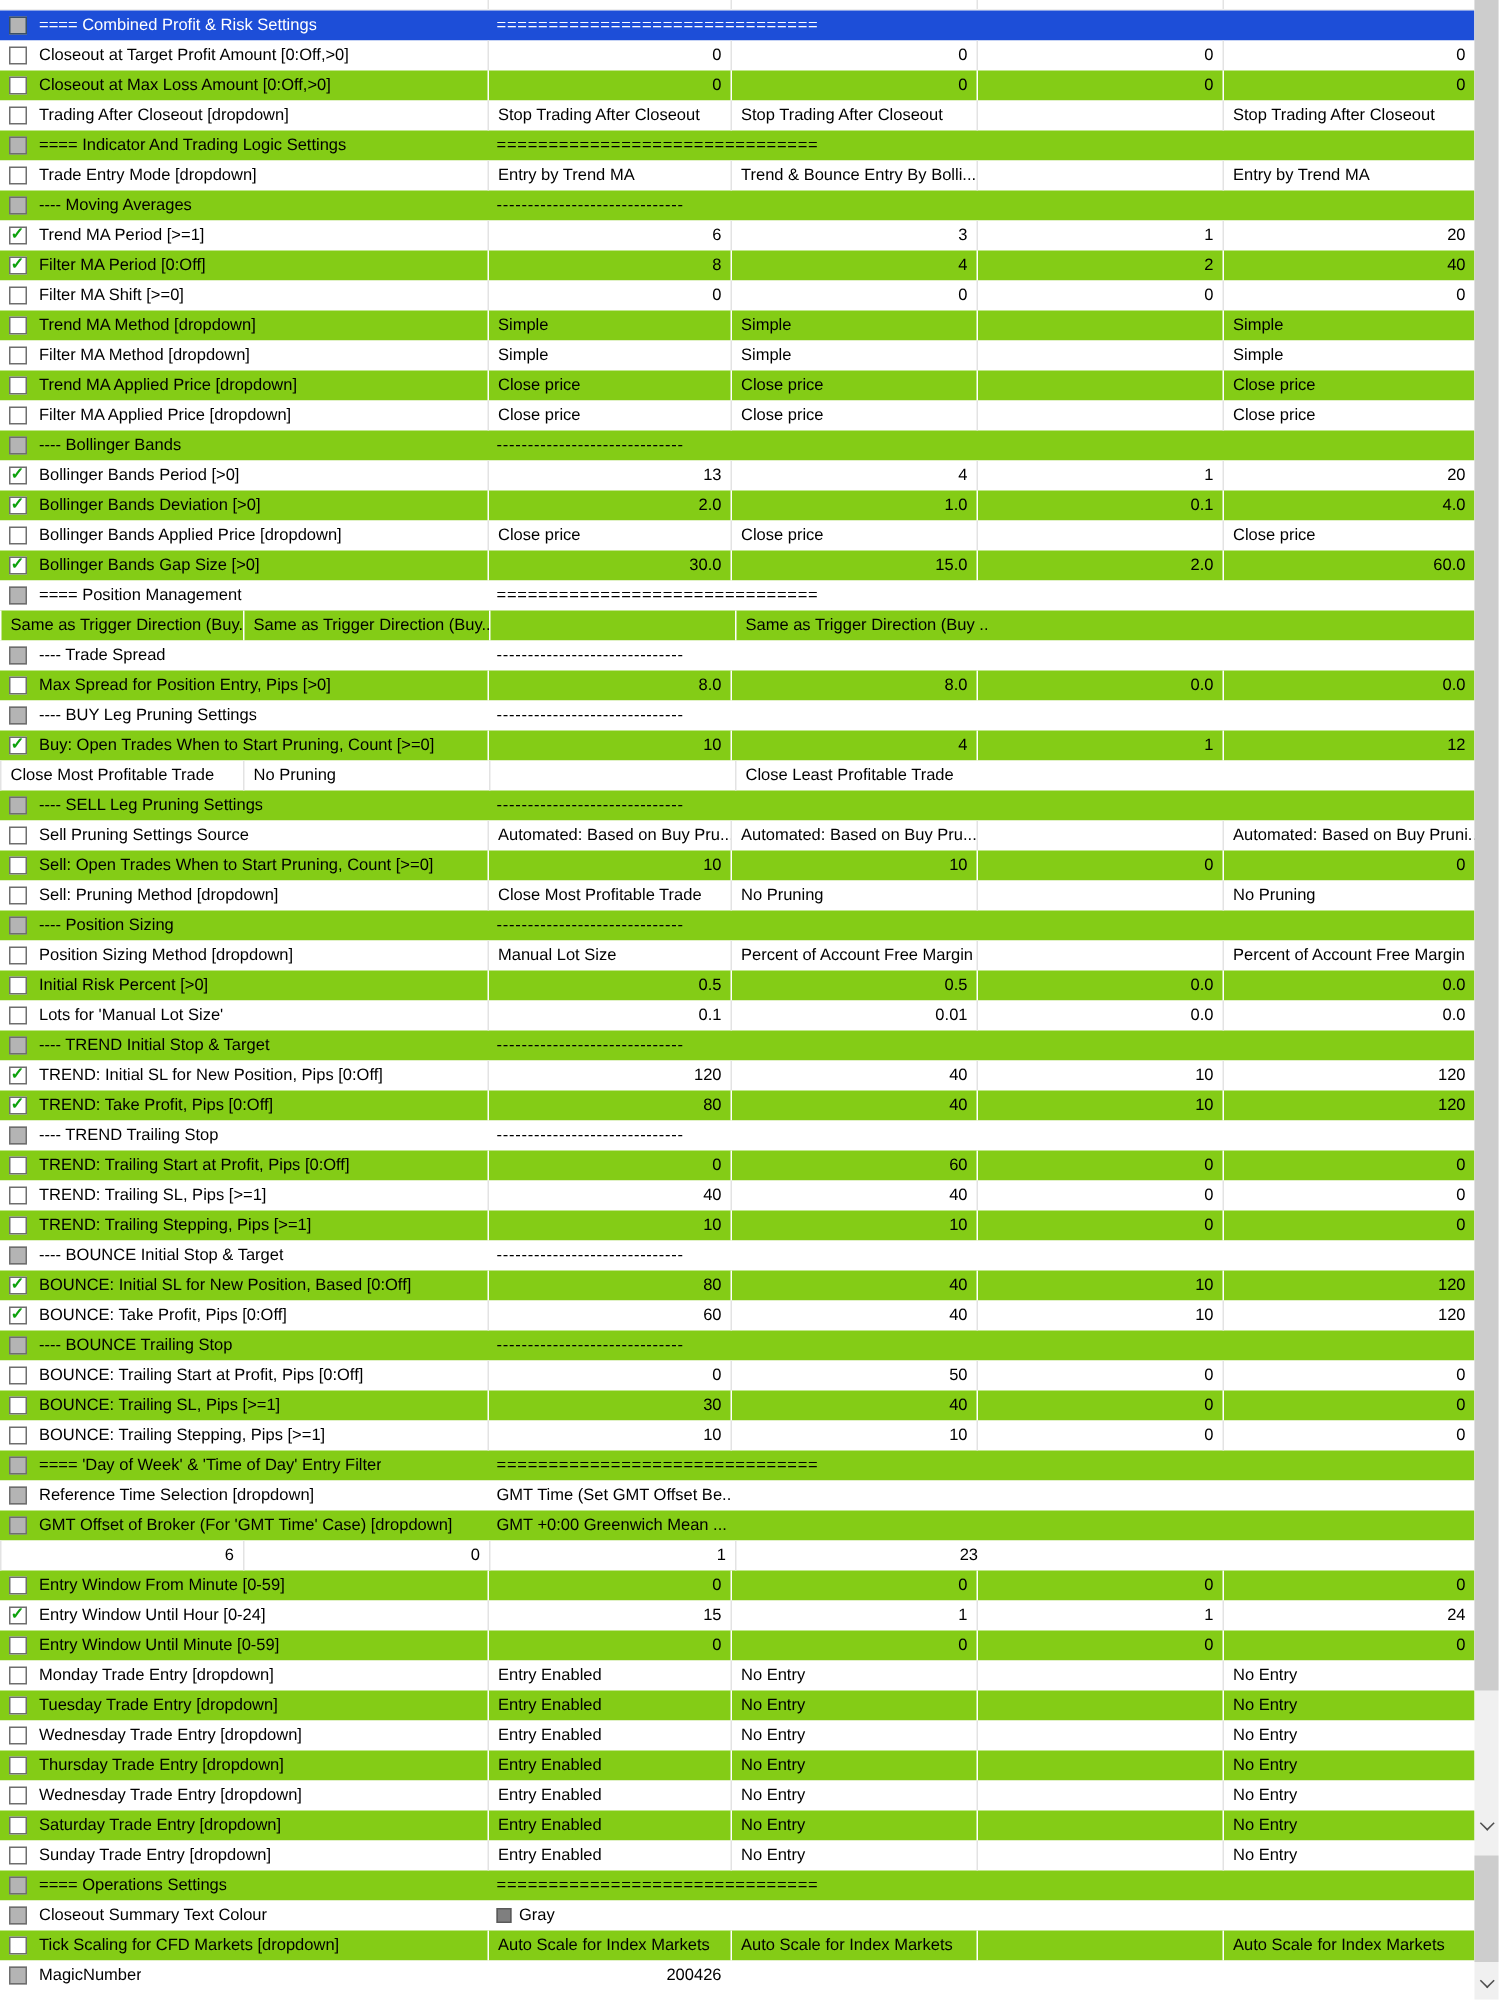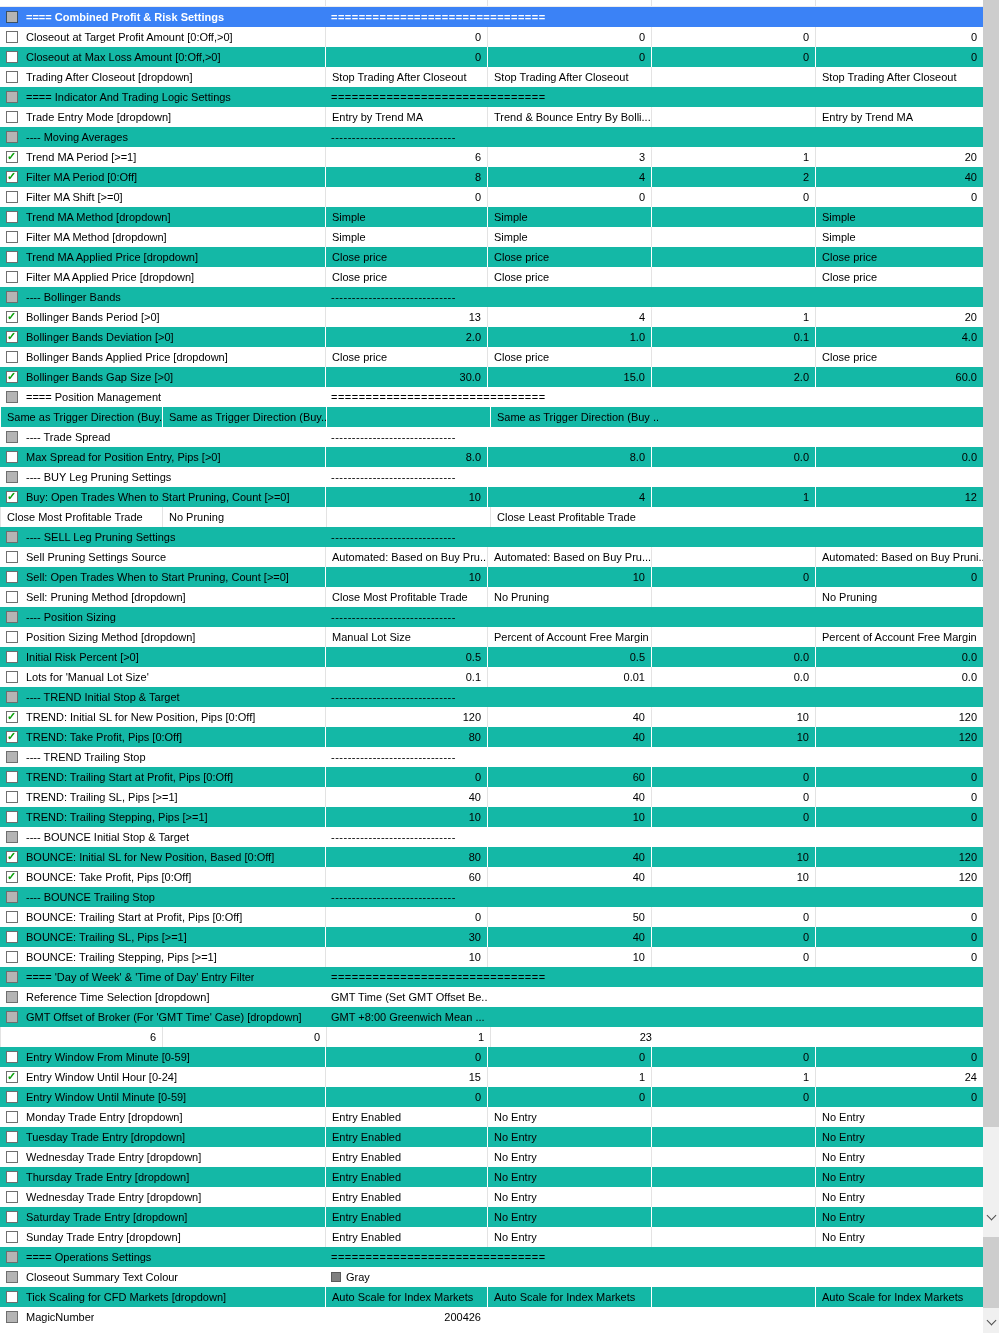--- a/index.html
+++ b/index.html
@@ -22,22 +22,22 @@
   .c-val{width:162px;}
   .c-start{width:164px;}
   .c-step{width:164px;}
   .c-stop{width:168px;}
 
   #rows{position:absolute;left:0;top:7px;width:983px;}
   .row{
     display:flex;align-items:center;height:20px;width:983px;
     background:#ffffff;white-space:nowrap;
   }
-  .row.alt{background:#14b8a6;}
-  .row.selected{background:#3b82f6;color:#ffffff;font-weight:bold;}
+  .row.alt{background:#84cc16;}
+  .row.selected{background:#1d4ed8;color:#ffffff;}
   .row.selected .cb.gray{border-color:#3b5064;}
 
   .namebox{
     box-sizing:border-box;width:325px;display:flex;align-items:center;
     padding-left:6px;overflow:hidden;flex:none;height:100%;
   }
   .cb{
     box-sizing:border-box;width:12px;height:12px;flex:none;
     border:1px solid #6e6e6e;background:#ffffff;margin-right:8px;
     position:relative;
@@ -831,21 +831,21 @@
         <div class="cell c-stop">
           <span></span>
         </div>
       </div>
       <div class="row info alt">
         <div class="namebox">
           <span class="cb gray"></span>
           <span class="lbl">GMT Offset of Broker (For 'GMT Time' Case) [dropdown]</span>
         </div>
         <div class="cell c-val">
-          <span>GMT +8:00  Greenwich Mean ...</span>
+          <span>GMT +0:00  Greenwich Mean ...</span>
         </div>
         <div class="cell c-start">
           <span></span>
         </div>
         <div class="cell c-step">
           <span></span>
         </div>
         <div class="cell c-stop">
           <span></span>
         </div>

